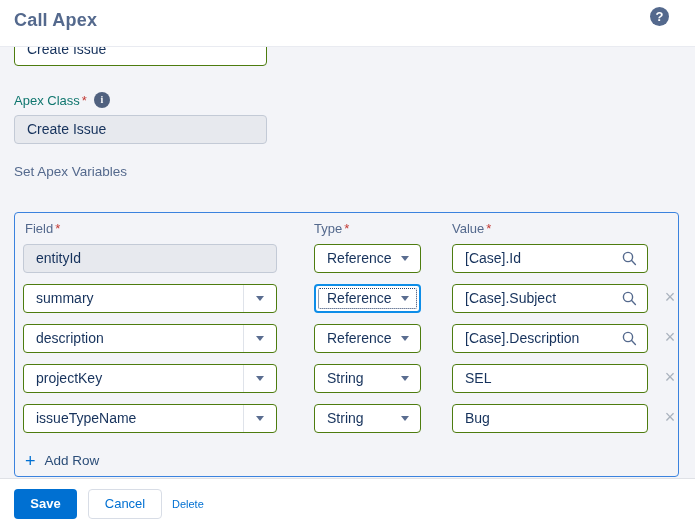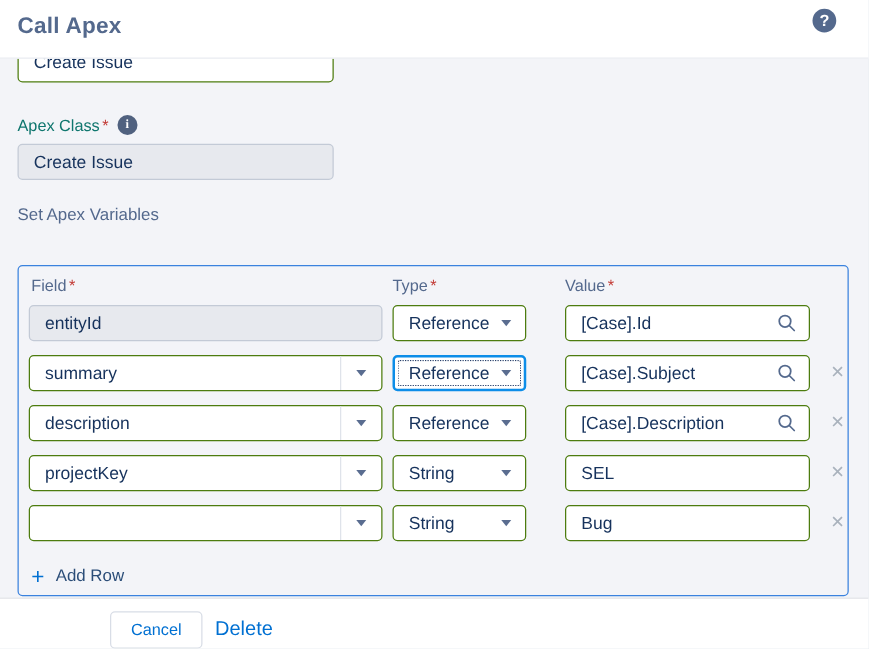--- a/index.html
+++ b/index.html
@@ -56,21 +56,21 @@
   .apex-class-input { left:14px; top:115px; width:253px; }
   .section-label { position:absolute; left:14px; top:164px; font-size:13.5px; color:#54698d; }
   
   .var-table {
     position:absolute; left:14px; top:190px; width:665px; height:265px;
     border:1px solid #3a82de; border-radius:4px;margin-top:22px;
   }
   .col-h { position:absolute; top:8px; font-size:13px; color:#54698d; }
   .col-h.c0 { left:10px; } .col-h.c1 { left:299px; } .col-h.c2 { left:437px; }
   .var-row { position:absolute; left:0; right:0; height:29px; }
-  .fbox  { left:8px;   width:283px; }
+  .fbox  { left:8px;   width:254px; }
   .tbox  { left:299px; width:107px; }
   .vbox  { left:437px; width:196px; }
   .combo-caret {
     position:absolute; right:0; top:0; bottom:0; width:33px;
     border-left:1px solid #dfe3ea;
     display:flex; align-items:center; justify-content:center;
   }
   .tbox .caret { position:absolute; right:11px; top:11px; }
   .tbox.focused { border:2px solid #0d8de8; }
   .tbox.focused .box-text { line-height:25px; left:11px; }
@@ -94,21 +94,21 @@
   
   .ftr {
     position:absolute; left:0; right:0; bottom:0; height:41px;
     background:#fff; border-top:1px solid #dfe1e6;
   }
   .btn { position:absolute; top:10px; height:30px; border-radius:4px;
     font-size:13px; text-align:center; line-height:30px; cursor:pointer; }
   .btn-save   { left:14px; width:63px; background:#0070d2; color:#fff; font-weight:bold; }
   .btn-cancel { left:88px; width:74px; background:#fff; border:1px solid #d8dde6; color:#0070d2; line-height:28px; }
   .link-delete{ position:absolute; left:172px; top:10px; line-height:30px;
-    font-size:16px; color:#0070d2; cursor:pointer; }
+    font-size:11px; color:#0070d2; cursor:pointer; }
 </style>
 </head>
 <body>
 
 <div class="page">
 
   <div class="box action-input">
     <span class="box-text">Create Issue</span>
   </div>
 
@@ -208,20 +208,21 @@
             <span class="box-text">String</span>
             <span class="caret"></span>
           </div>
           <div class="box vbox">
             <span class="box-text">SEL</span>
           </div>
           <div class="x-btn">×</div>
         </div>
         <div class="var-row" style="top: 191px;">
           <div class="box fbox">
+            <span class="box-text">issueTypeName</span>
             <span class="combo-caret">
               <span class="caret"></span>
             </span>
           </div>
           <div class="box tbox">
             <span class="box-text">String</span>
             <span class="caret"></span>
           </div>
           <div class="box vbox">
             <span class="box-text">Bug</span>
@@ -230,17 +231,18 @@
         </div>
       </div>
 
     <div class="add-row">
       <span class="plus">+</span>
       <span class="add-label">Add Row</span>
     </div>
   </div>
 
   <footer class="ftr">
+    <div class="btn btn-save">Save</div>
     <div class="btn btn-cancel">Cancel</div>
     <div class="link-delete">Delete</div>
   </footer>
 
 </div>
 
 </body></html>

